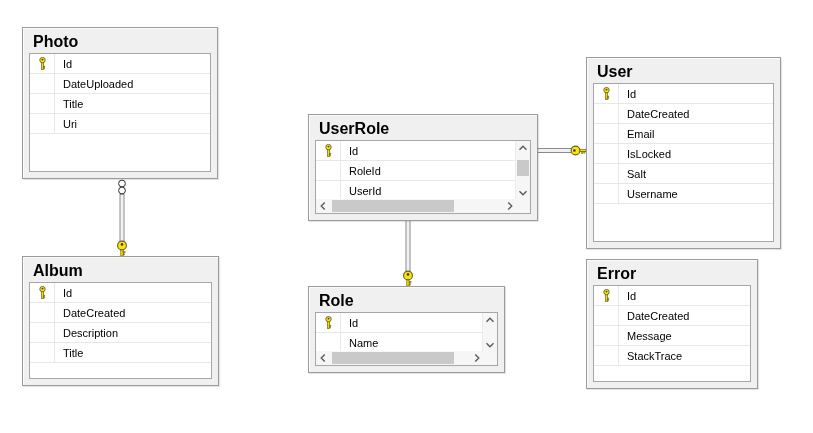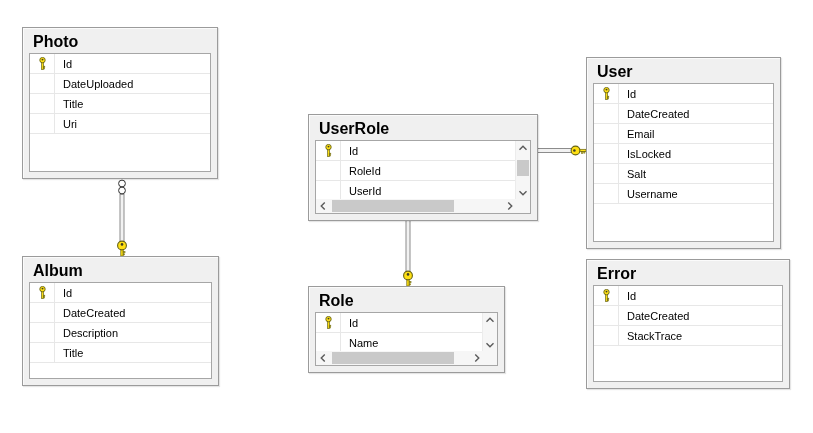--- a/index.html
+++ b/index.html
@@ -273,39 +273,43 @@
               <div class="keycell"></div>
               <div class="namecell">Salt</div>
             </div>
             <div class="row">
               <div class="keycell"></div>
               <div class="namecell">Username</div>
             </div>
           </div>
         </div>
       </div>
-      <div class="tbl" style="left: 586px; top: 259px; width: 204px; height: 130px;">
+      <div class="tbl" style="left: 586px; top: 259px; width: 172px; height: 130px;">
         <div class="tbl-title">Error</div>
         <div class="tbl-grid">
           <div class="rows">
             <div class="row">
               <div class="keycell">
                 <svg width="9" height="13" viewBox="0 0 9 13">
                   <rect x="3.6" y="5.2" width="1.8" height="7.2" fill="#ffe013" stroke="#676312" stroke-width="0.7"></rect>
                   <rect x="5.2" y="9.2" width="1.6" height="1.1" fill="#ffe013" stroke="#676312" stroke-width="0.6"></rect>
                   <rect x="5.2" y="11.0" width="1.3" height="1.0" fill="#ffe013" stroke="#676312" stroke-width="0.6"></rect>
                   <circle cx="4.5" cy="3.1" r="2.7" fill="#ffe013" stroke="#676312" stroke-width="0.9"></circle>
                   <circle cx="4.5" cy="2.6" r="0.95" fill="#3f3f24"></circle>
                 </svg>
               </div>
               <div class="namecell">Id</div>
             </div>
             <div class="row">
               <div class="keycell"></div>
               <div class="namecell">DateCreated</div>
+            </div>
+            <div class="row">
+              <div class="keycell"></div>
+              <div class="namecell">Message</div>
             </div>
             <div class="row">
               <div class="keycell"></div>
               <div class="namecell">StackTrace</div>
             </div>
           </div>
         </div>
       </div>
     </div>
 </div>

